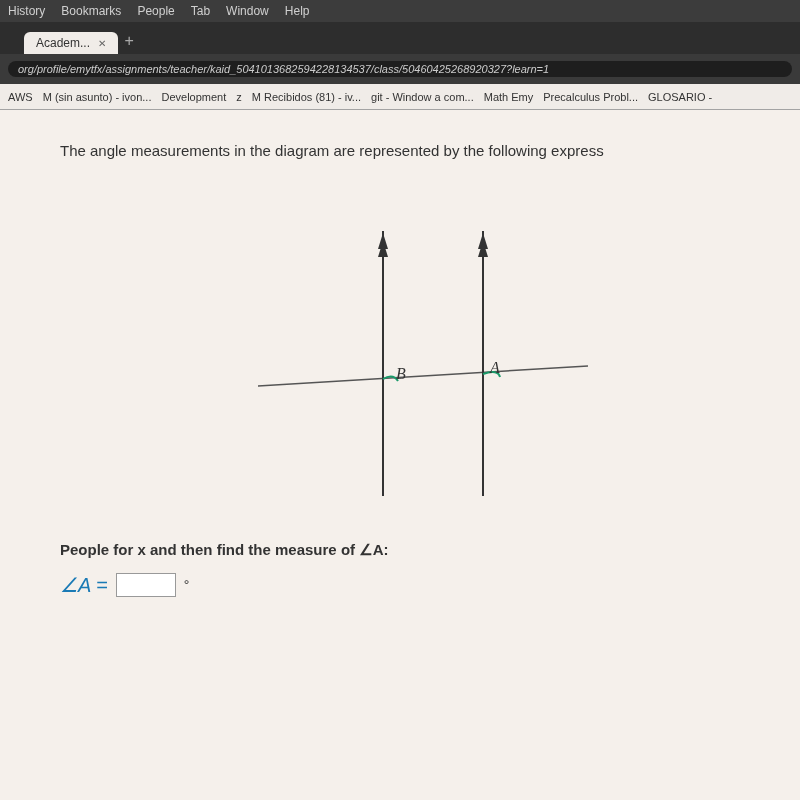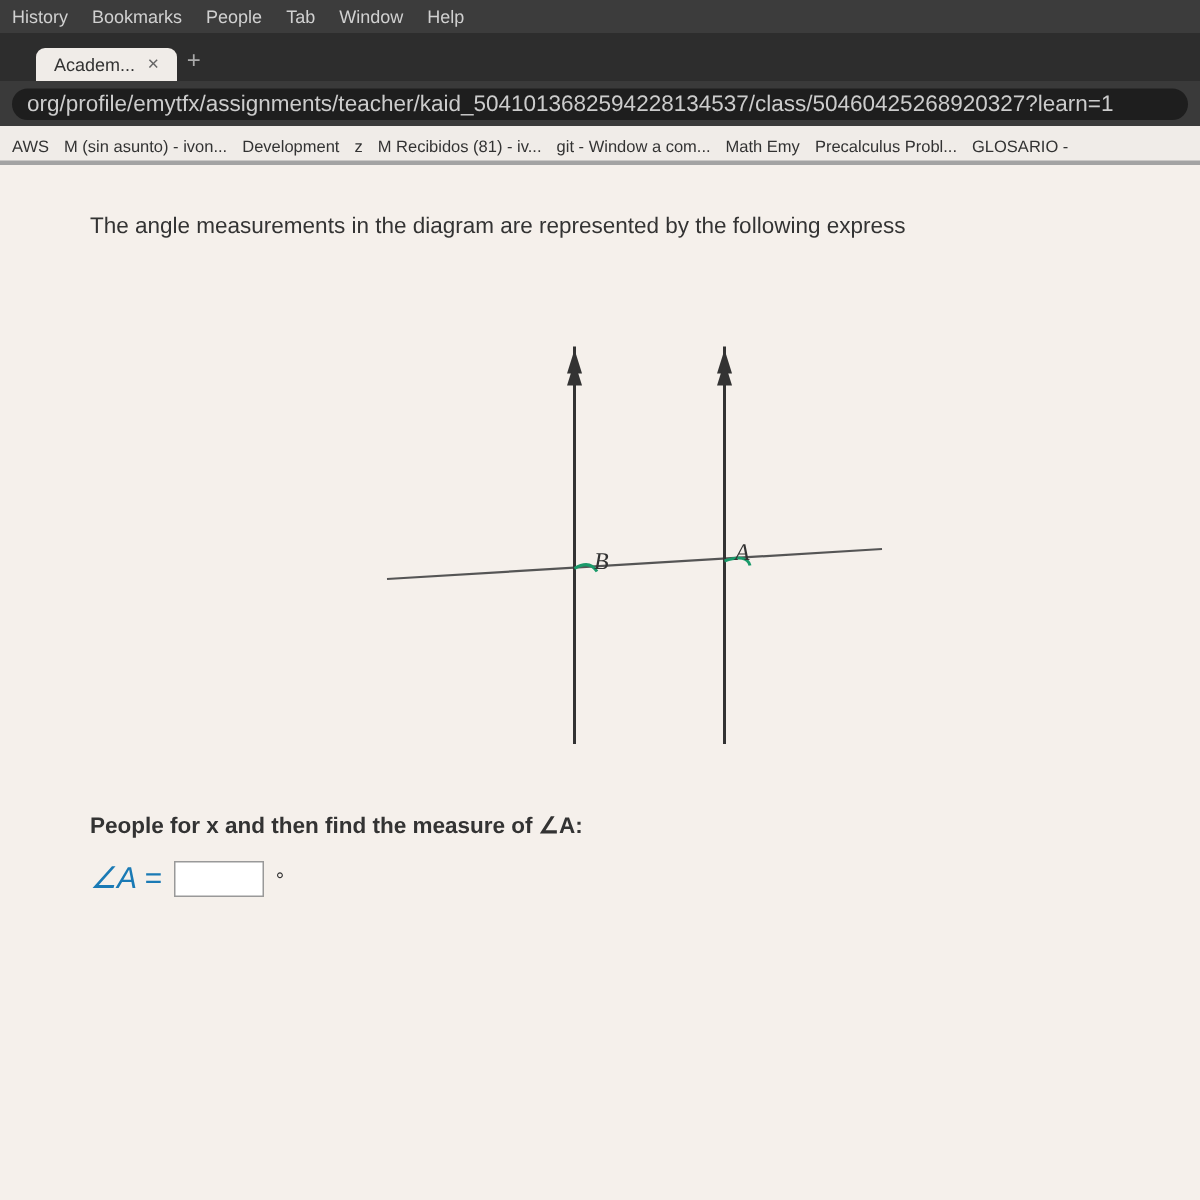--- a/index.html
+++ b/index.html
@@ -74,31 +74,32 @@
       gap: 6px;
       height: 30px;
     }
 
     .address-bar {
       background: #1e1e1e;
       border-radius: 12px;
       flex: 1;
       padding: 2px 10px;
       color: #ccc;
-      font-size: 15px;
+      font-size: 11px;
+      font-style: italic;
     }
 
     .bookmarks-bar {
       background: #f0ece8;
       display: flex;
-      align-items: flex-end;
+      align-items: center;
       padding: 3px 8px;
       gap: 10px;
       height: 26px;
-      border-bottom: 3px solid #a3a3a3;
+      border-bottom: 1px solid #a3a3a3;
       overflow: hidden;
     }
 
     .bookmark-item {
       color: #333;
       font-size: 11px;
       white-space: nowrap;
       cursor: pointer;
     }
 

